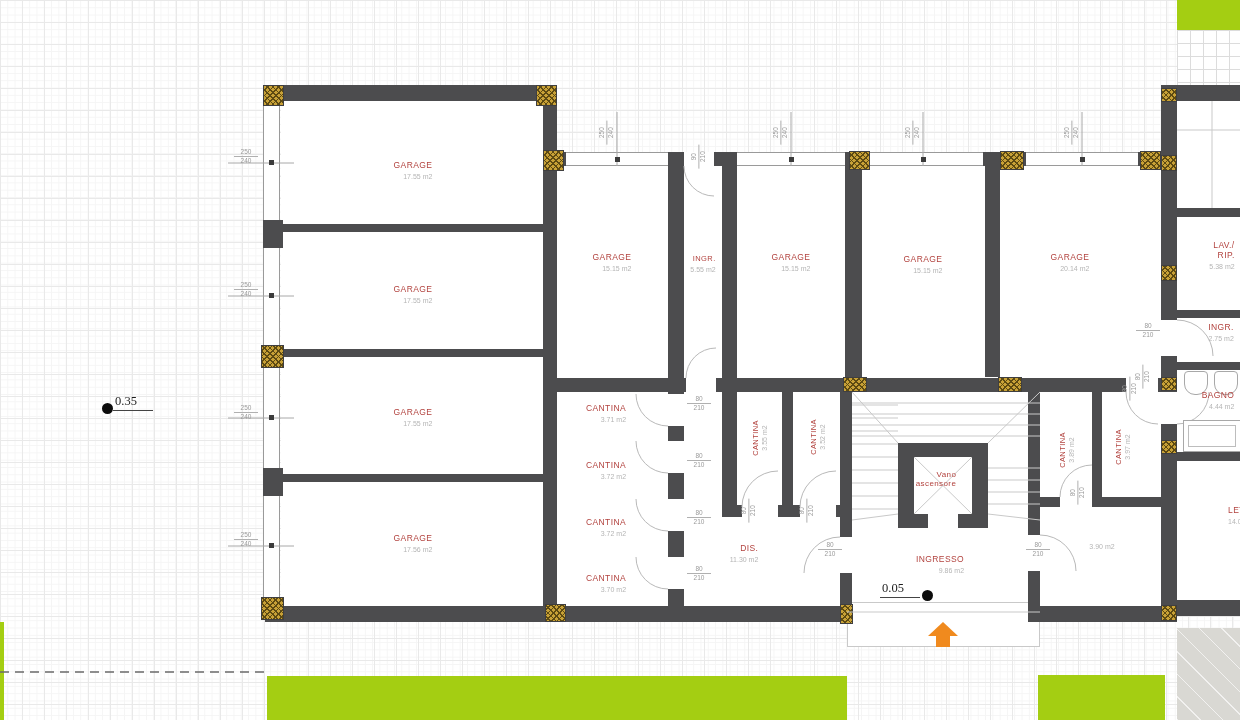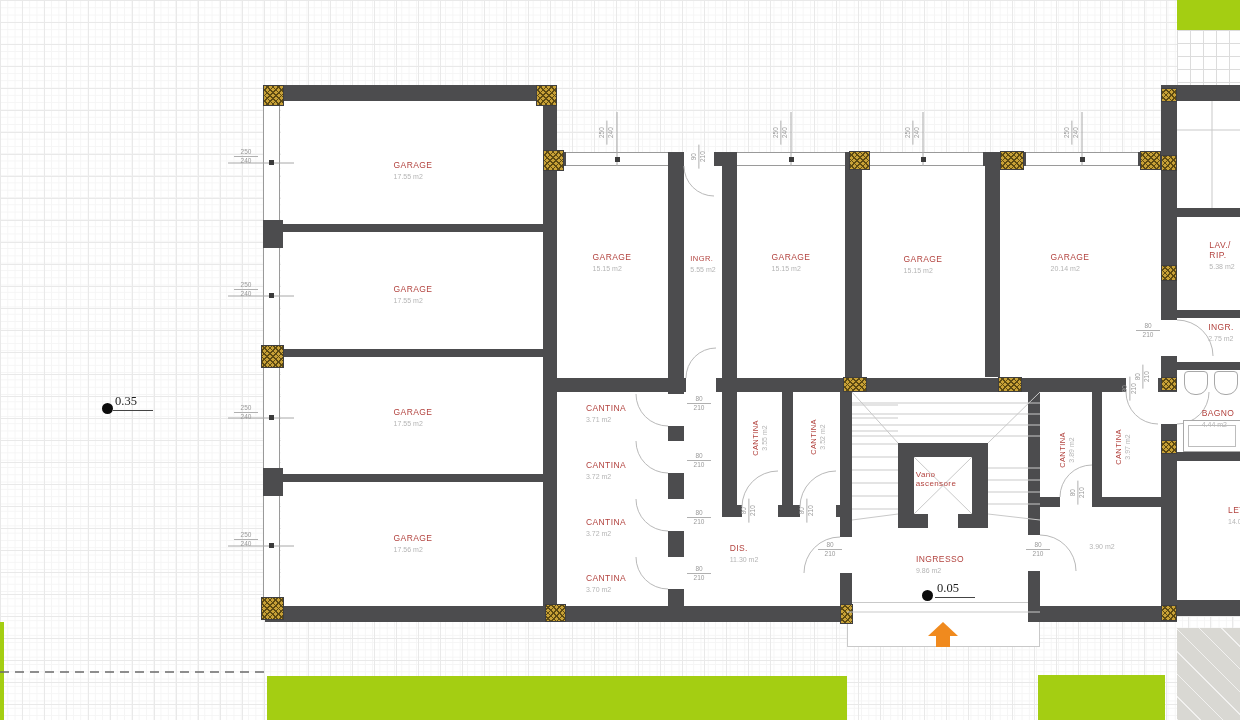--- a/index.html
+++ b/index.html
@@ -26,21 +26,21 @@
   }
   .tiles{position:absolute;background:#fff;
     background-image:linear-gradient(#dcdcdc 1px,transparent 1px),linear-gradient(90deg,#dcdcdc 1px,transparent 1px);
     background-size:13px 13px;}
   .gravel{position:absolute;background:#d9d8d3;
     background-image:repeating-linear-gradient(45deg,rgba(255,255,255,.65) 0 1px,transparent 1px 16px);}
   .green{position:absolute;background:#a4ce12;}
   .gdoor-h{position:absolute;background:#fff;border-top:1px solid #9a9a9a;border-bottom:1px solid #9a9a9a;box-sizing:border-box;}
   .gdoor-v{position:absolute;background:#fff;border-left:1px solid #9a9a9a;border-right:1px solid #9a9a9a;box-sizing:border-box;}
   .tick{position:absolute;width:5px;height:5px;background:#3c3c3c;}
-  .lbl{position:absolute;transform:translateX(-50%);text-align:left;white-space:nowrap;}
+  .lbl{position:absolute;transform:translateX(-50%);text-align:right;white-space:nowrap;}
   .lbl.leftal{transform:none;text-align:left;}
   .vlbl{position:absolute;transform:translate(-50%,-50%) rotate(-90deg);text-align:center;white-space:nowrap;}
   .rname{font-size:8.5px;letter-spacing:.4px;color:#b2423e;}
   .vlbl .rname{font-size:7.5px;}
   .rarea{font-size:7px;color:#b5b5b5;margin-top:3px;}
   .vlbl .rarea{margin-top:1px;}
   .dim{position:absolute;width:24px;text-align:center;font-size:6.5px;color:#9a9a9a;line-height:1.25;}
   .dim .dt{border-bottom:1px solid #b0b0b0;}
   .dim.rot{transform:rotate(-90deg);}
   .lvl-dot{position:absolute;width:11px;height:11px;border-radius:50%;background:#0c0c0c;}
@@ -370,30 +370,30 @@
     </div>
   <div class="lbl" style="left:1222px;top:240px">
       <div class="rname">LAV./</div>
       <div class="rname">RIP.</div>
       <div class="rarea">5.38 m2</div>
     </div>
   <div class="lbl" style="left:1221px;top:322px">
       <div class="rname">INGR.</div>
       <div class="rarea">2.75 m2</div>
     </div>
-  <div class="lbl" style="left:1218px;top:408px">
+  <div class="lbl" style="left:1218px;top:390px">
       <div class="rname">BAGNO</div>
       <div class="rarea">4.44 m2</div>
     </div>
   <div class="lbl leftal" style="left:1228px;top:505px">
       <div class="rname">LETTO</div>
       <div class="rarea">14.07 m2</div>
     </div>
 
   <div class="lvl-dot" style="left:102px;top:403px"></div>
   <div class="lvl-txt" style="left:113px;top:394px">0.35</div>
   <div class="lvl-dot" style="left:922px;top:590px"></div>
-  <div class="lvl-txt" style="left:935px;top:581px">0.05</div>
+  <div class="lvl-txt" style="left:880px;top:581px">0.05</div>
 
   <div class="arrow-head" style="left:928px;top:622px"></div>
   <div class="arrow-stem" style="left:936px;top:636px;width:14px;height:11px"></div>
 
 </div>
 
 </body></html>

